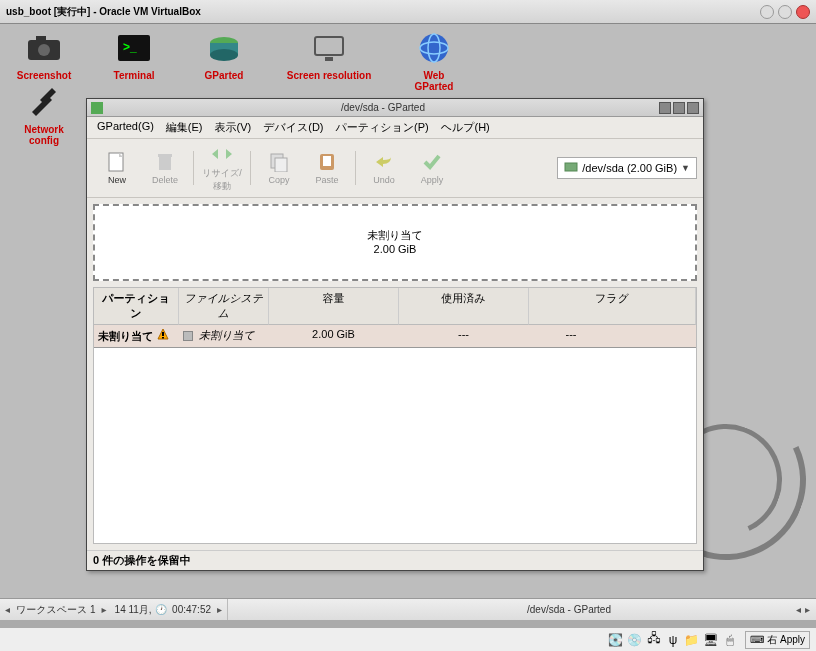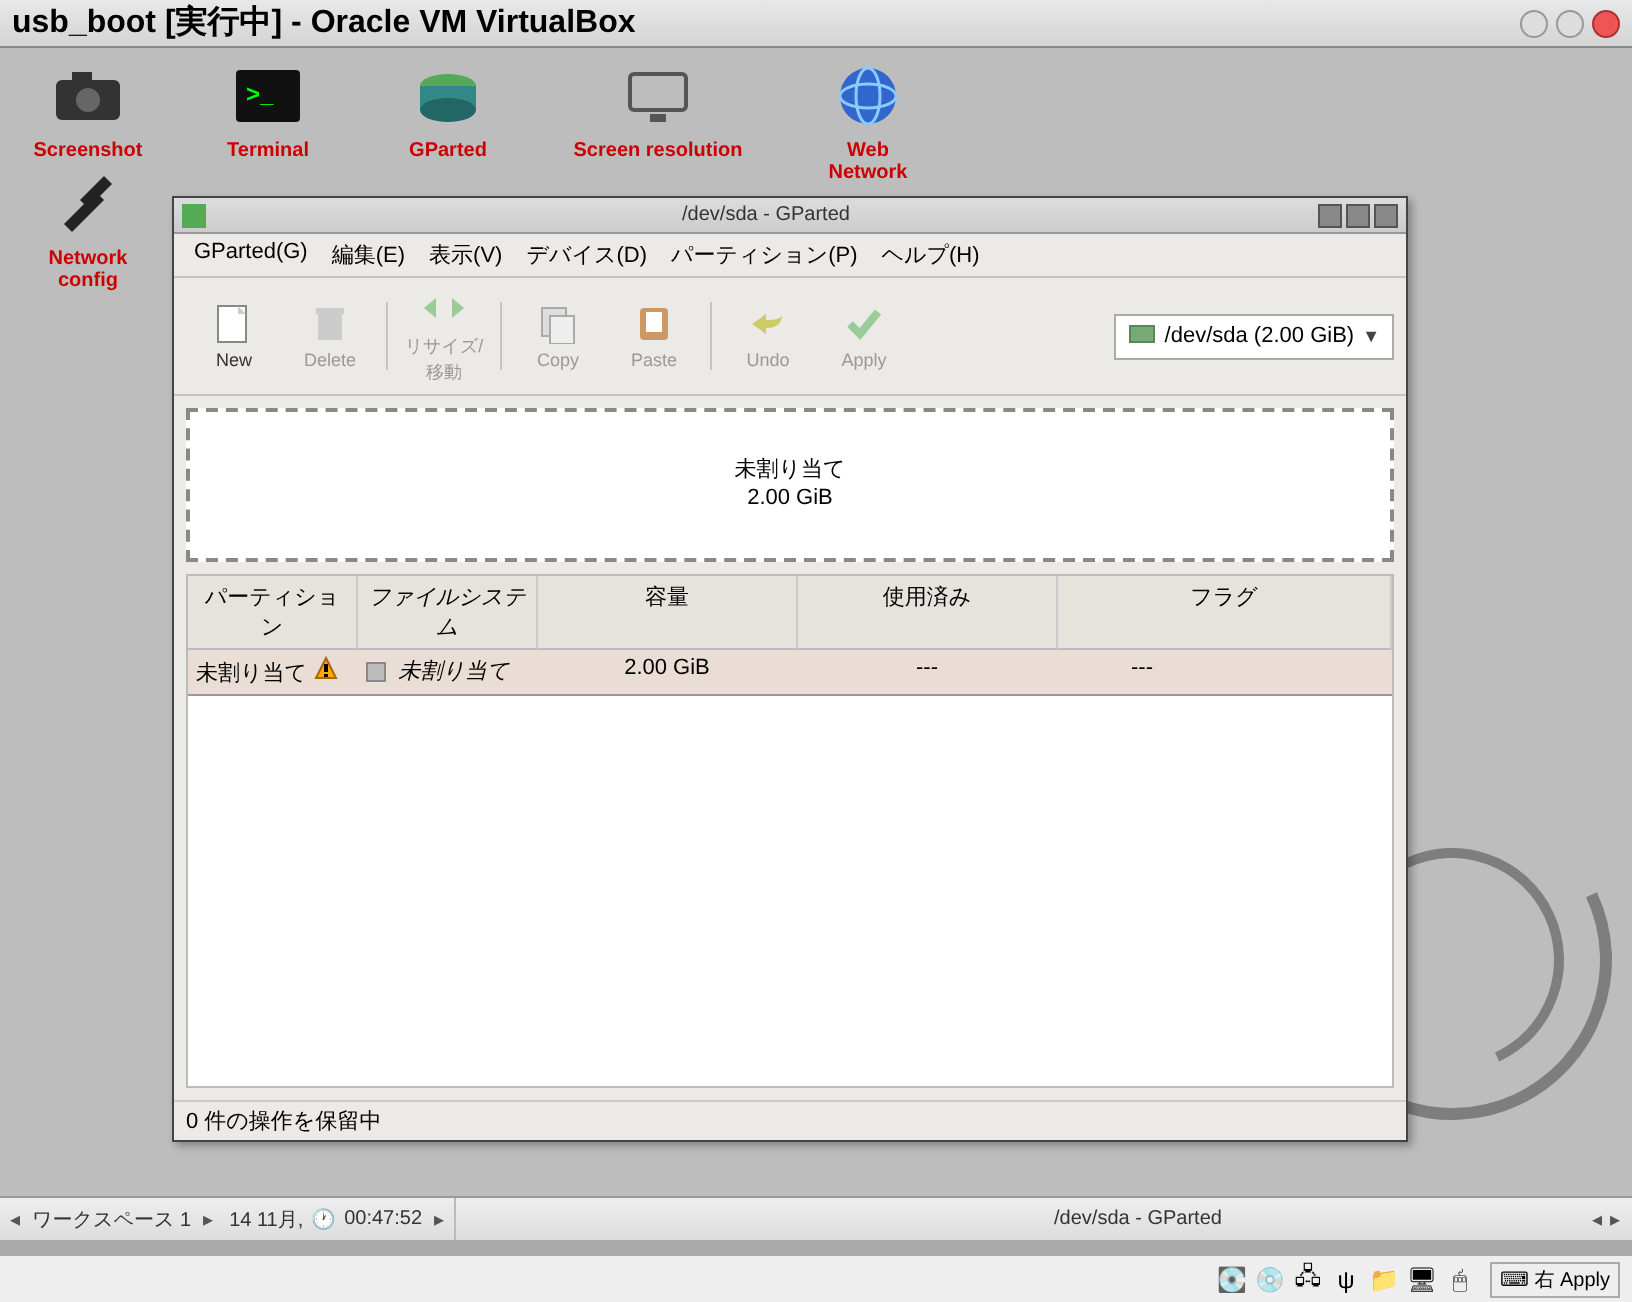--- a/index.html
+++ b/index.html
@@ -1,20 +1,20 @@
 <!DOCTYPE html>
 <html><head>
 <meta charset="utf-8">
 <style>
   * { box-sizing: border-box; margin: 0; padding: 0; font-family: sans-serif; }
   body { width: 816px; height: 651px; background: #aaa; overflow: hidden; position: relative; }
 
   .vbox-titlebar {
     height: 24px; background: linear-gradient(#e8e8e8,#d4d4d4);
-    display: flex; align-items: center; padding: 0 6px; font-size: 16px; font-weight: bold;
+    display: flex; align-items: center; padding: 0 6px; font-size: 10px; font-weight: bold;
     border-bottom: 1px solid #888;
   }
   .vbox-titlebar .title { flex: 1; }
   .vbox-titlebar .winbtn { width: 14px; height: 14px; margin-left: 4px; border-radius: 7px; }
   .winbtn.min { background: #ddd; border:1px solid #999; }
   .winbtn.max { background: #ddd; border:1px solid #999; }
   .winbtn.close { background: #e55; border:1px solid #a33; }
 
   .guest-desktop {
     position: absolute; left:0; top:24px; right:0; height: 596px;
@@ -65,28 +65,28 @@
   .gp-diskbar { margin:6px; padding:22px 8px; border:2px dashed #888; background:#fff; text-align:center; font-size:11px; line-height:1.3; }
 
   .gp-table { margin:0 6px 6px; background:#fff; border:1px solid #bbb; }
   .gp-thead { display:flex; font-size:11px; background:#e6e3dd; }
   .gp-thead .th { padding:3px 4px; border-right:1px solid #ccc; border-bottom:1px solid #bbb; text-align:center; }
   .gp-tbody { min-height:218px; font-size:11px; }
   .gp-row { display:flex; background:#eaddd6; }
   .gp-row.sep { border-bottom: 1px solid #999; }
   .gp-row .td { padding:3px 4px; border-right:1px solid transparent; text-align:center; }
 
-  .c-part { width:85px; }
+  .c-part { width:85px;font-weight:bold; }
   .c-fs   { width:90px;font-style:italic; }
   .c-size { width:130px; }
   .c-used { width:130px; }
   .c-free { width:85px; }
   .c-flag { flex:1; }
 
-  .gp-status { font-size:11px; padding:2px 6px; border-top:1px solid #ccc; background:#eceae6; }
+  .gp-status { font-size:11px; padding:2px 6px; border-top:1px solid #ccc; background:#eceae6;font-weight:bold; }
 
   
   .taskbar {
     position:absolute; left:0; right:0; bottom:0; height:22px;
     background: linear-gradient(#eee,#ddd); border-top:1px solid #999;
     display:flex; align-items:center; font-size:10px; color:#333;
   }
   .taskbar .tb-left { display:flex; align-items:center; gap:4px; padding:0 3px; border-right:1px solid #bbb; height:100%; }
   .taskbar .tb-arrow { cursor:pointer; padding:0 2px; color:#555; }
   .taskbar .tb-app { margin-left:120px; flex:1; text-align:center; cursor:pointer; }
@@ -156,21 +156,21 @@
       <span>Screen resolution</span>
     </div>
     <div class="desk-icon">
       <div class="glyph">
         <svg width="34" height="34">
             <circle cx="17" cy="17" r="14" fill="#36c"></circle>
             <ellipse cx="17" cy="17" rx="14" ry="6" fill="none" stroke="#8cf" stroke-width="1.5"></ellipse>
             <ellipse cx="17" cy="17" rx="6" ry="14" fill="none" stroke="#8cf" stroke-width="1.5"></ellipse>
           </svg>
       </div>
-      <span>Web Network</span>
+      <span>Web GParted</span>
     </div>
   </div>
 
   <div class="desk-icons2">
     <div class="desk-icon">
       <div class="glyph">
         <svg width="36" height="32">
             <path d="M6 26 L22 10 L26 14 L10 30 Z" fill="#222"></path>
             <path d="M30 6 L18 18 L14 14 L26 2 Z" fill="#222"></path>
           </svg>

